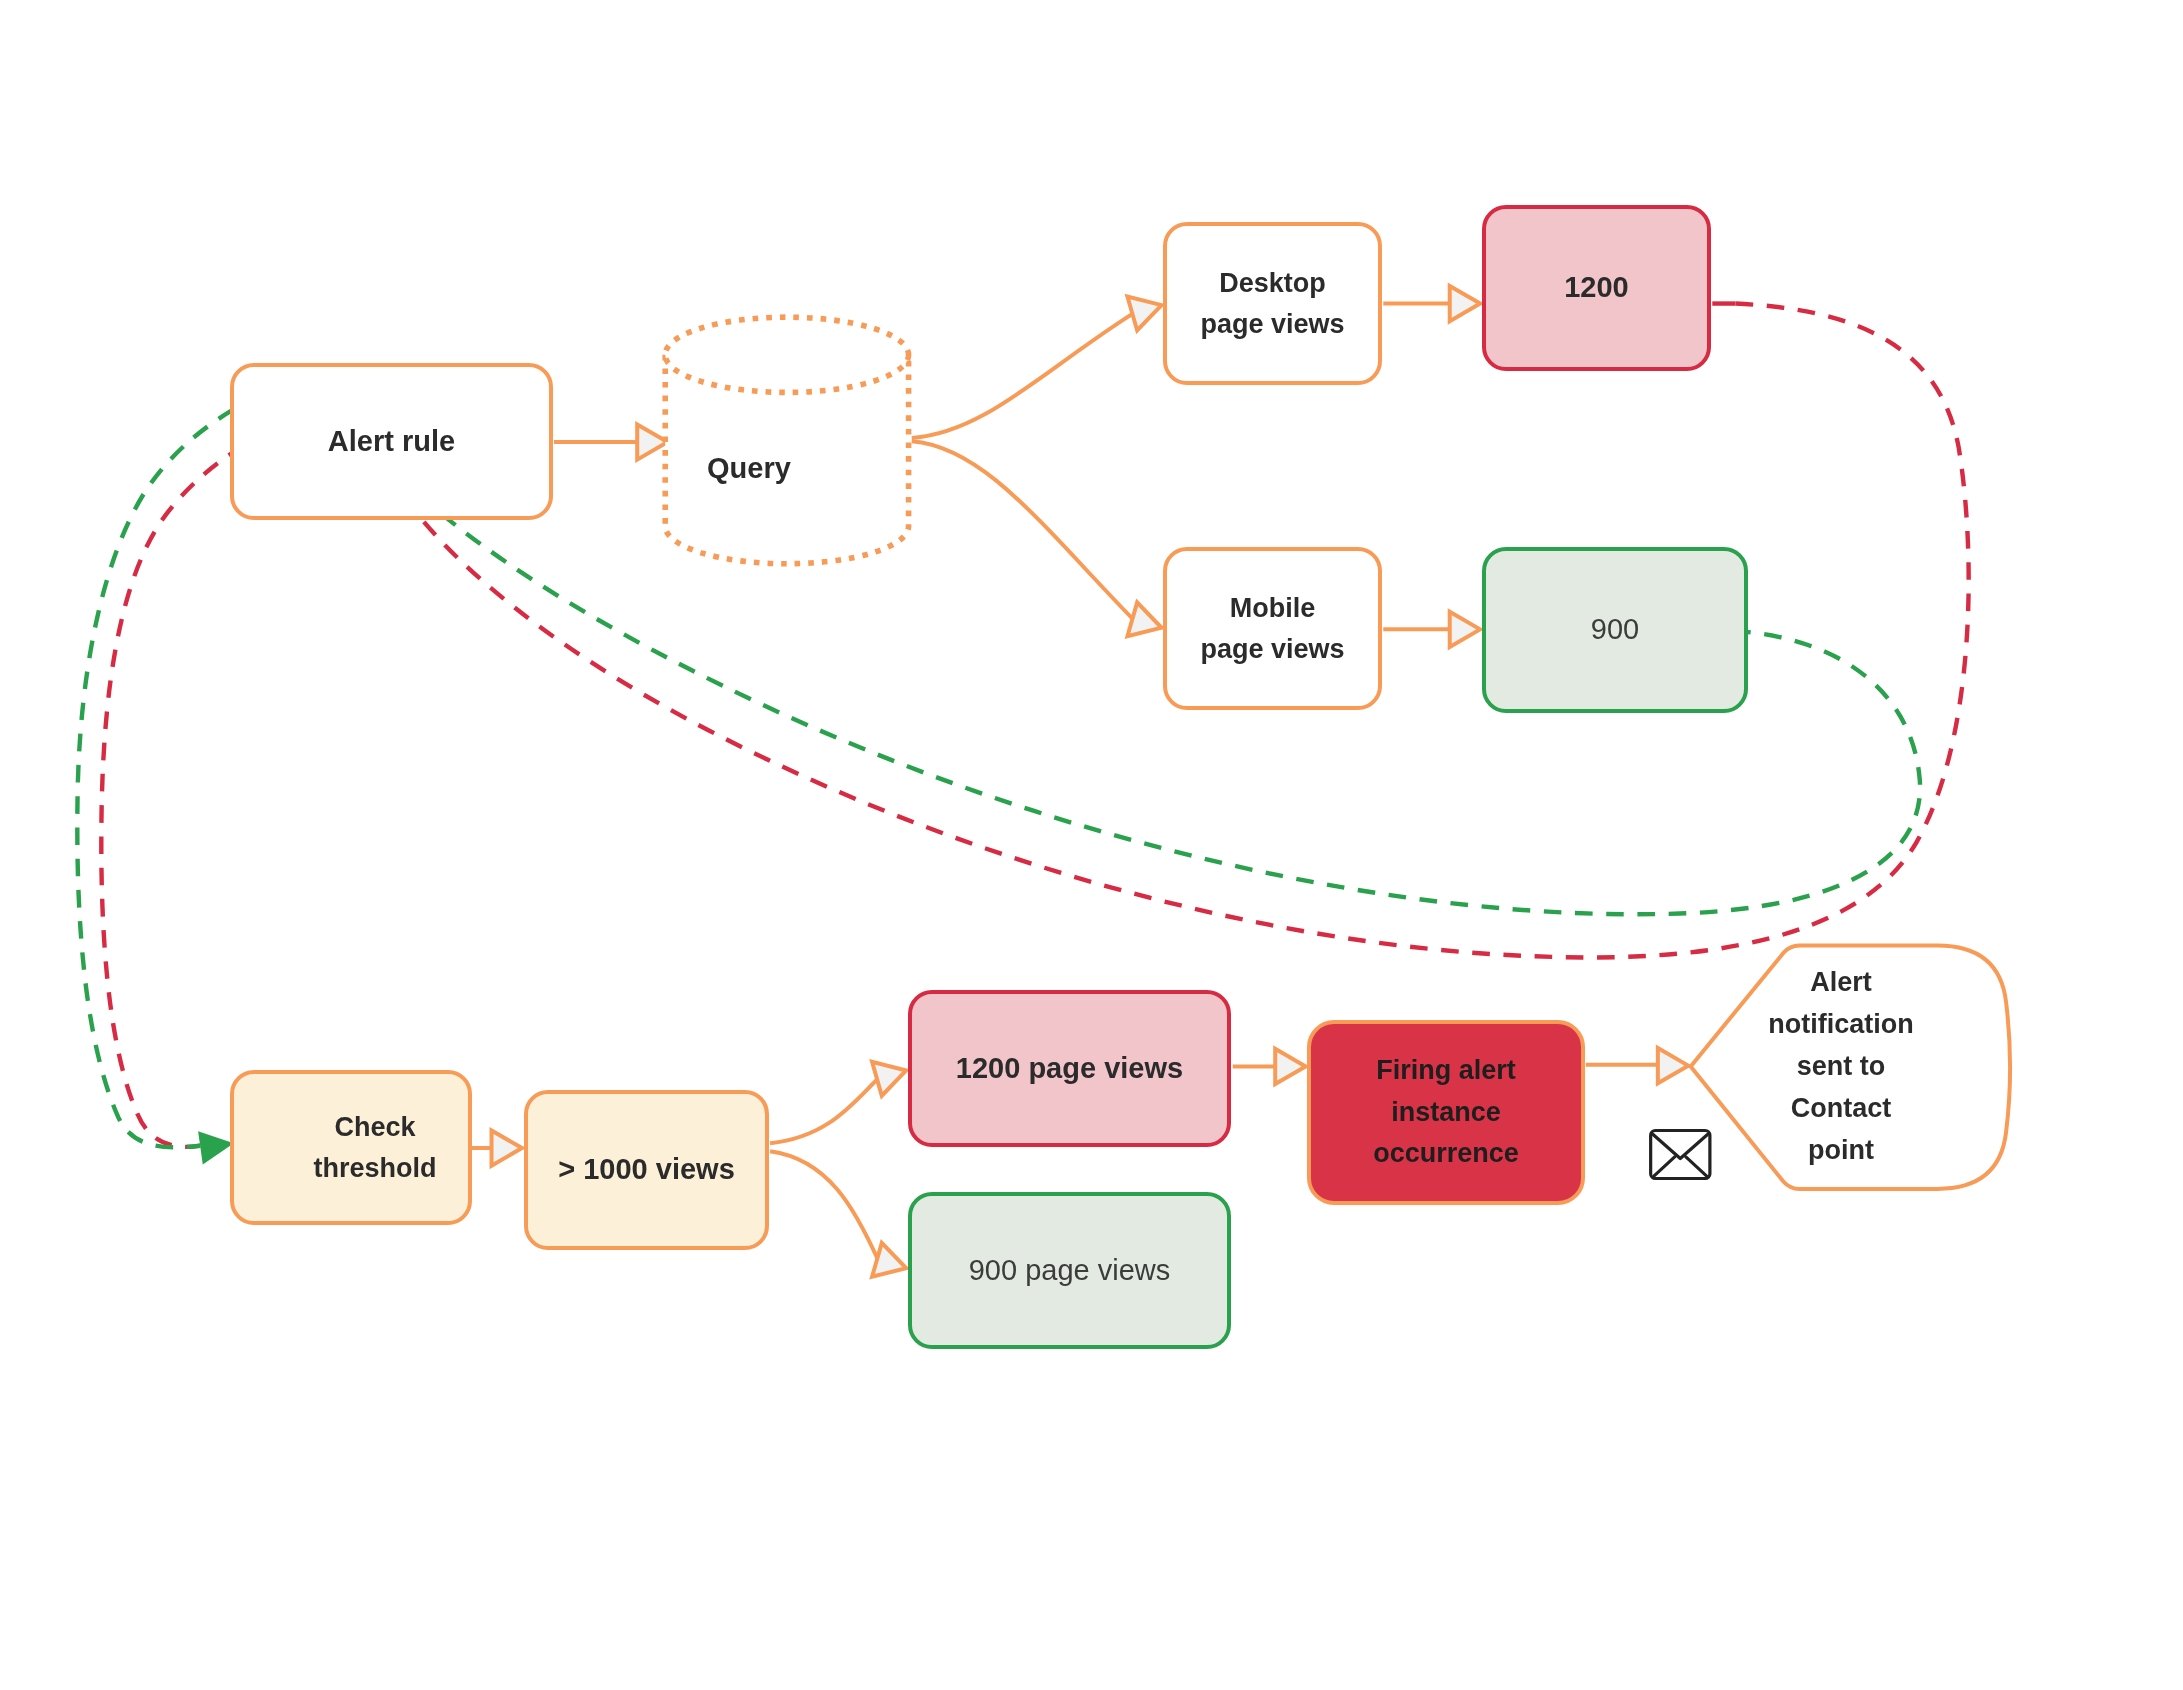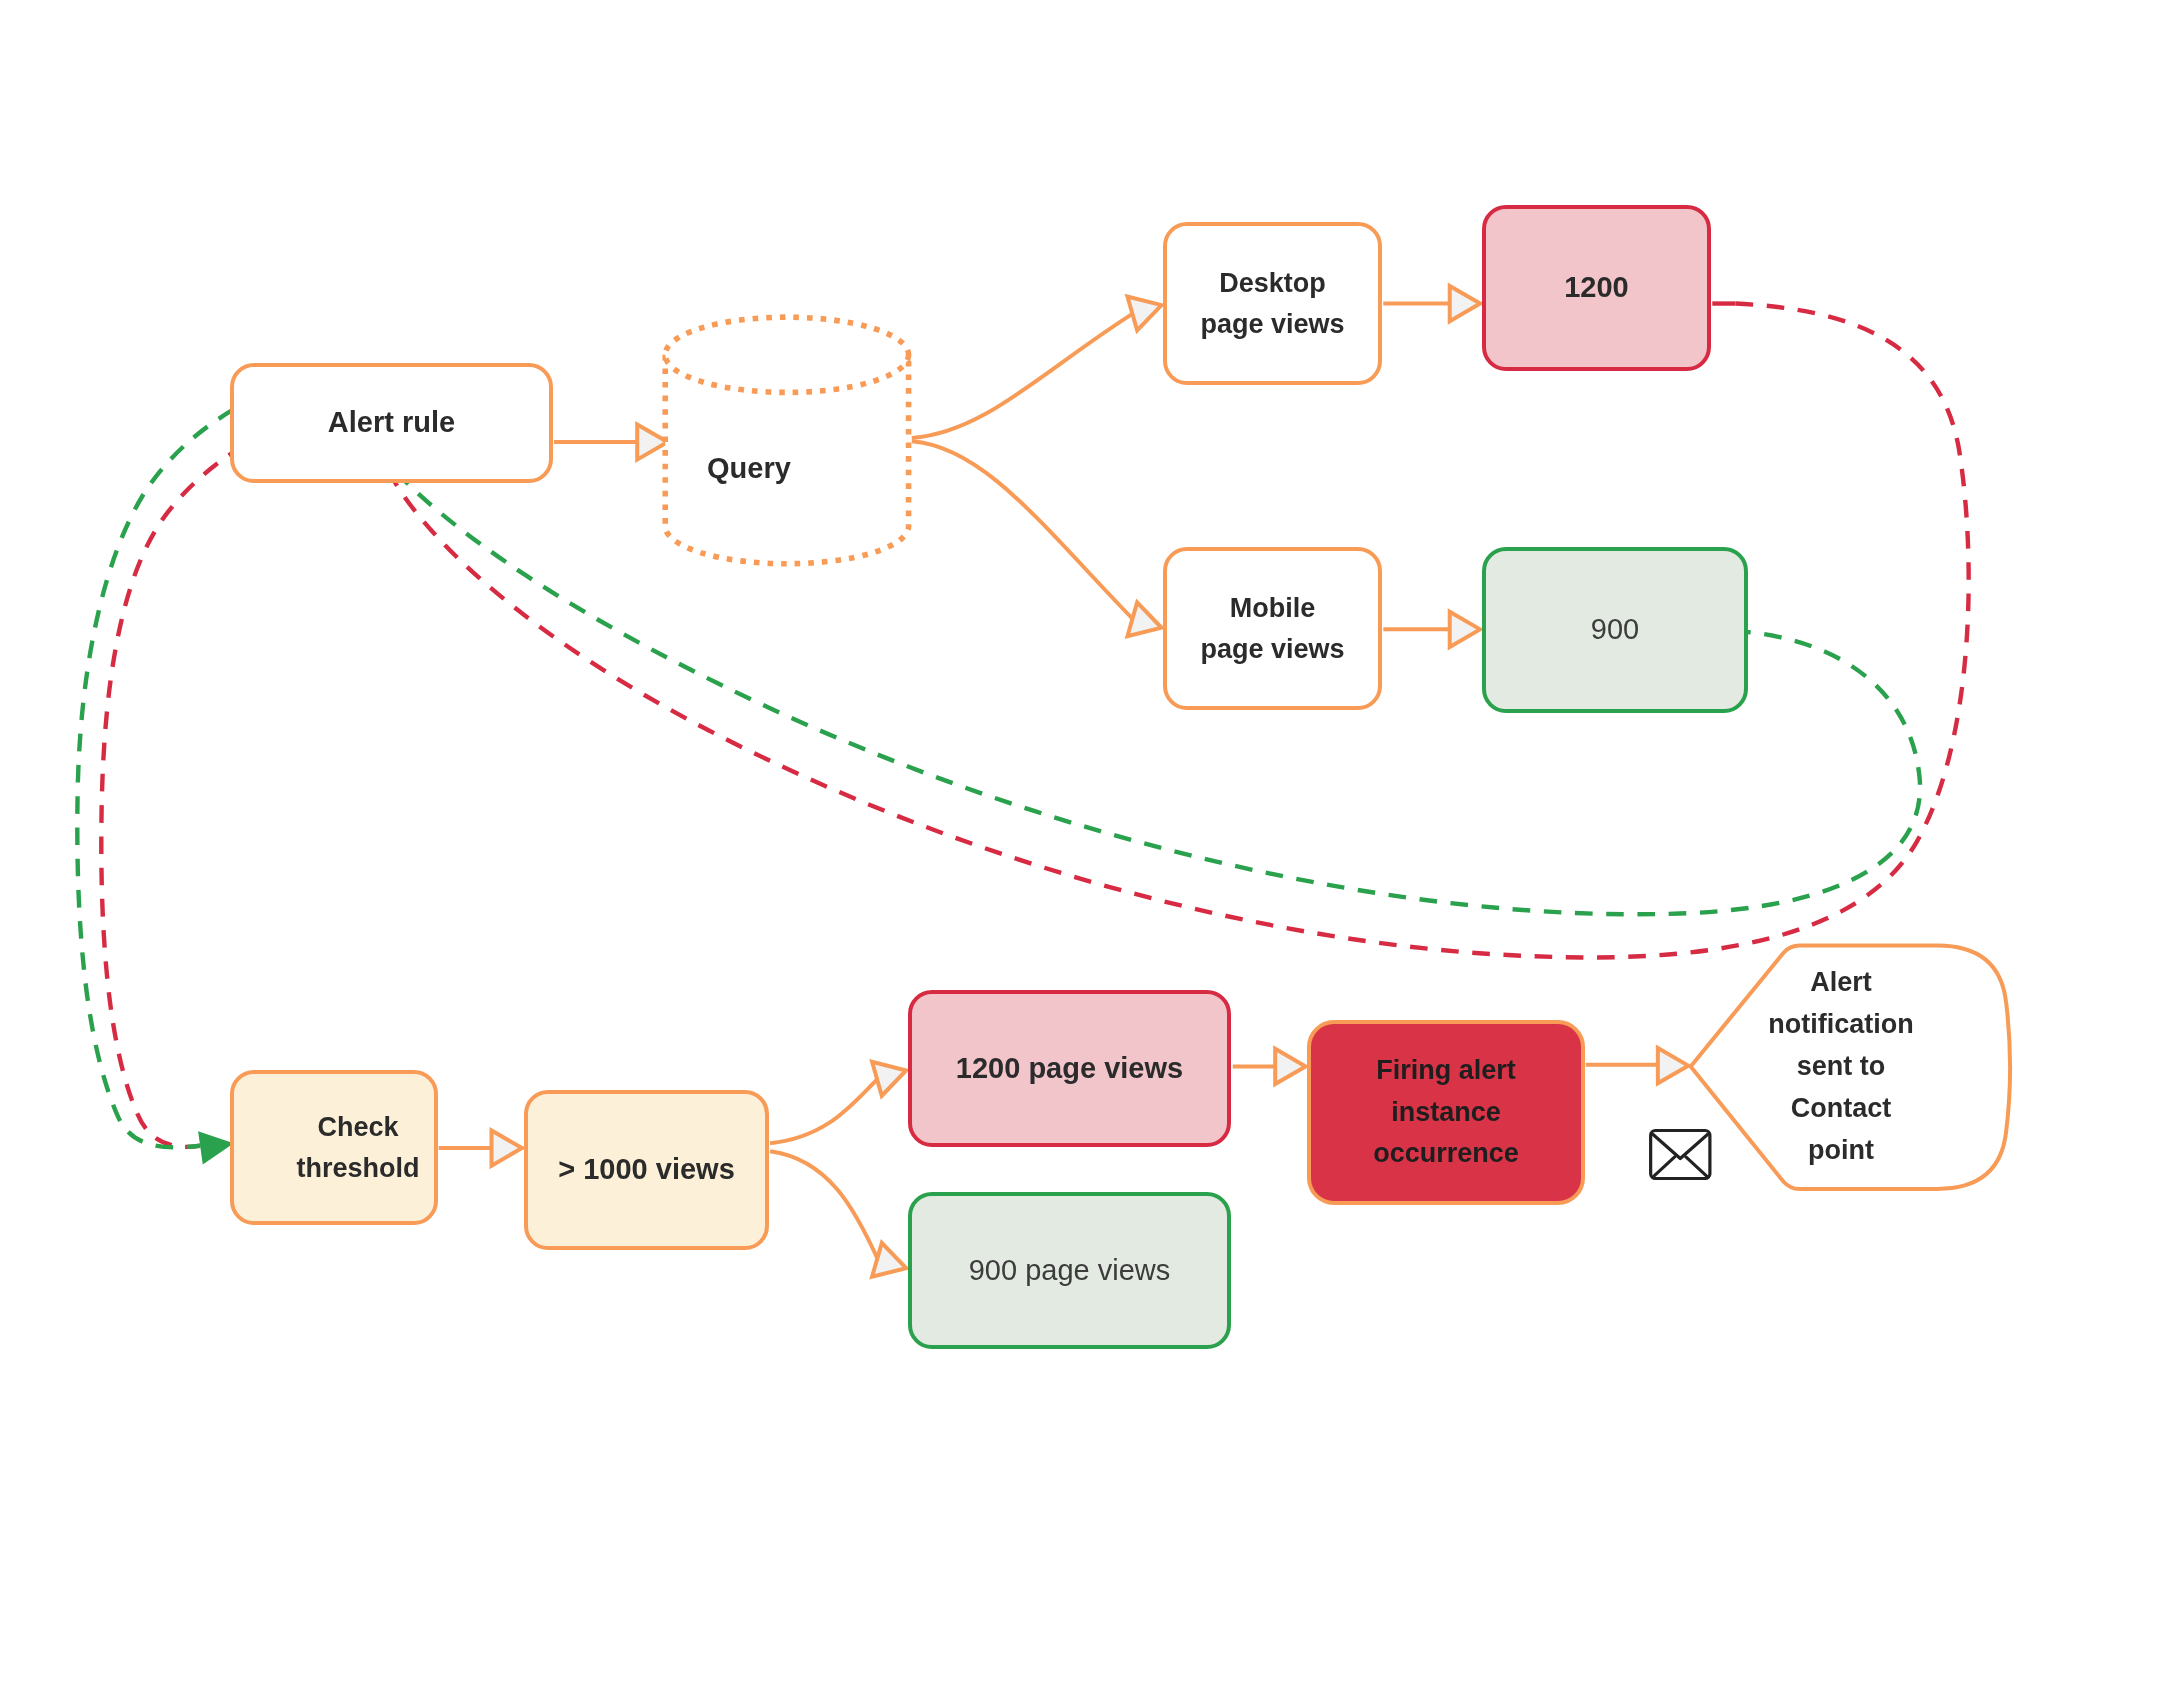--- a/index.html
+++ b/index.html
@@ -119,21 +119,21 @@
          L 2248 1485 Q 2236 1485 2228 1476
          Z"></path>
 
     <g>
       <rect class="env" x="2062" y="1412" width="74" height="60" rx="6"></rect>
       <path class="env" fill="none" d="M 2065 1417 L 2099 1447 L 2133 1417"></path>
       <path class="env" fill="none" d="M 2066 1469 L 2092 1445 M 2132 1469 L 2106 1445"></path>
     </g>
   </svg>
 
-  <div class="node b-orange t-bold" style="left:230px;top:363px;width:323px;height:120px;">
+  <div class="node b-orange t-bold" style="left:230px;top:363px;width:323px;height:157px;">
     <span class="lbl">Alert rule</span>
   </div>
 
   <div class="floating-label t-bold" style="left:707px;top:446px;width:160px;height:45px;">
     <span class="lbl">Query</span>
   </div>
 
   <div class="node b-orange t-bold-sm" style="left:1163px;top:222px;width:219px;height:163px;">
     <span class="lbl" style="width:148px;">Desktop page views</span>
   </div>
@@ -143,21 +143,21 @@
   </div>
 
   <div class="node b-orange t-bold-sm" style="left:1163px;top:547px;width:219px;height:163px;">
     <span class="lbl" style="width:148px;">Mobile page views</span>
   </div>
 
   <div class="node b-green f-lgreen t-reg" style="left:1482px;top:547px;width:266px;height:166px;">
     <span class="lbl">900</span>
   </div>
 
-  <div class="node b-orange f-cream t-bold-sm" style="left:230px;top:1070px;width:208px;height:155px;padding-left:48px;">
+  <div class="node b-orange f-cream t-bold-sm" style="left:230px;top:1070px;width:242px;height:155px;padding-left:48px;">
     <span class="lbl" style="width:136px;">Check threshold</span>
   </div>
 
   <div class="node b-orange f-cream t-bold" style="left:524px;top:1090px;width:245px;height:160px;">
     <span class="lbl">&gt; 1000 views</span>
   </div>
 
   <div class="node b-red f-pink t-bold" style="left:908px;top:990px;width:323px;height:157px;">
     <span class="lbl">1200 page views</span>
   </div>

